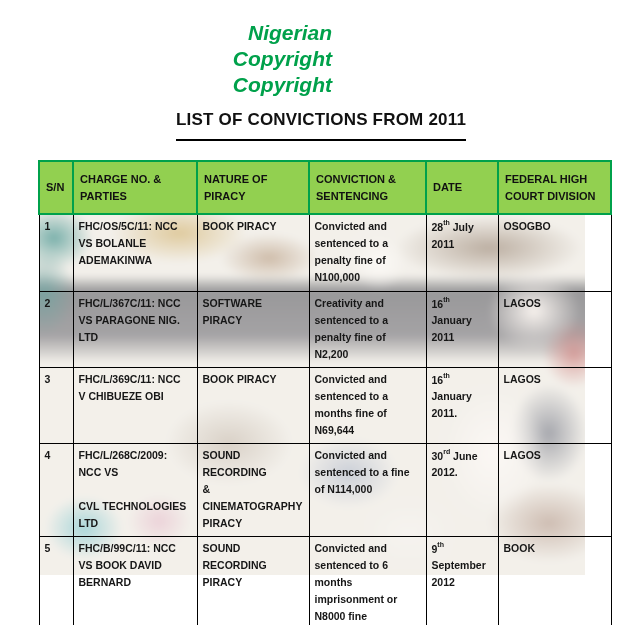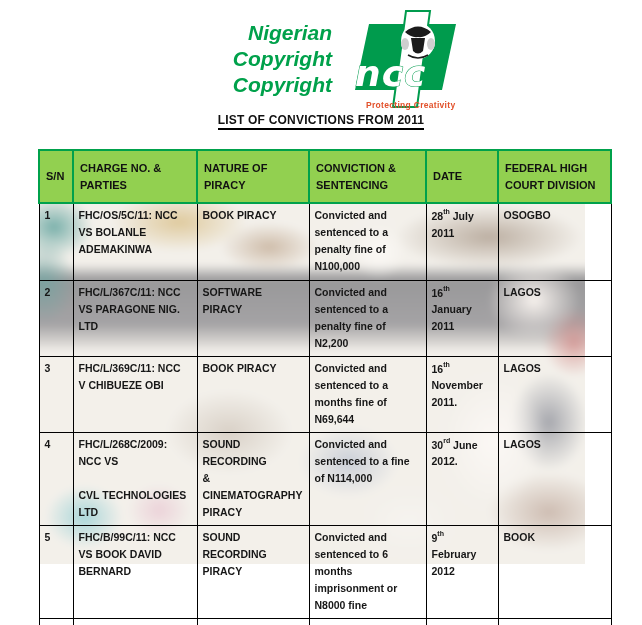--- a/index.html
+++ b/index.html
@@ -11,22 +11,22 @@
   .page { position:relative; width:642px; height:625px; overflow:hidden; background:#fff; }
 
   
   .masthead { display:flex; align-items:flex-start; padding:8px 0 0 196px; height:106px; }
   .org { text-align:right; width:136px; margin-top:12px; }
   .org-line { font-style:italic; font-weight:bold; color:#00A14B; font-size:21px; line-height:26px; white-space:nowrap; }
   .logo-box { margin-left:10px; width:124px; }
 
   
   .title-row { text-align:center; margin-top:4px; }
-  .title-row h1 { display:inline-block; margin:0; font-size:12px; letter-spacing:0.2px; color:#111;
-    border-bottom:2.5px solid #000; padding-bottom:1px; }
+  .title-row h1 { display:inline-block; margin:0; font-size:17px; letter-spacing:0.2px; color:#111;
+    border-bottom:2.5px solid #000; padding-bottom:9px; }
 
   
   .table-wrap { position:relative; margin:19px 0 0 38px; width:572px; }
   .photo-frame { position:absolute; top:53px; left:1px; width:546px; height:362px; overflow:hidden; z-index:0; }
   .photo-inner { position:absolute; inset:-10px; filter:blur(3px); background-color:#E9E4DA;
     background:
       linear-gradient(rgba(255,255,255,0.45), rgba(255,255,255,0.45)),
       radial-gradient(55px 45px at 25px 35px, rgba(0,105,95,0.95), rgba(0,105,95,0) 70%),
       radial-gradient(45px 60px at 15px 90px, rgba(0,90,85,0.8), rgba(0,90,85,0) 70%),
       radial-gradient(95px 42px at 150px 30px, rgba(195,155,70,0.95), rgba(195,155,70,0) 72%),
@@ -61,42 +61,20 @@
 <body>
 
 <div class="page">
 
   <div class="masthead">
     <div class="org">
       <div class="org-line">Nigerian</div>
       <div class="org-line">Copyright</div>
       <div class="org-line">Copyright</div>
     </div>
-    <div class="logo-box">
-      <svg width="124" height="104" viewBox="0 0 124 104">
-
-        <polygon points="27,16 114,16 100,82 13,82" fill="#009B4D"></polygon>
-
-        <polygon points="64,3 88,3 75,99 51,99" fill="#ffffff" stroke="#009B4D" stroke-width="2"></polygon>
-
-        <ellipse cx="76" cy="33" rx="17" ry="18" fill="#ffffff"></ellipse>
-
-        <g>
-          <path d="M63,24 Q76,13 89,24 Q83,30 76,29 Q69,30 63,24 Z" fill="#1b1b1b"></path>
-          <ellipse cx="63" cy="36" rx="4" ry="6" fill="#cfcfcf"></ellipse>
-          <ellipse cx="89" cy="36" rx="4" ry="6" fill="#cfcfcf"></ellipse>
-          <path d="M69,30 L83,30 L81,43 Q76,48 71,43 Z" fill="#1b1b1b"></path>
-          <path d="M66,47 Q76,53 86,47" fill="none" stroke="#1b1b1b" stroke-width="1.5"></path>
-        </g>
-
-        <text x="13" y="78" font-family="DejaVu Sans, sans-serif" font-style="italic" font-weight="bold" font-size="36" letter-spacing="1" fill="#ffffff" stroke="#009B4D" stroke-width="1" paint-order="stroke">ncc</text>
-
-        <text x="24" y="100" font-family="Liberation Sans, sans-serif" font-weight="bold" font-size="8.5" letter-spacing="0.3" fill="#E2512B">Protecting Creativity</text>
-      </svg>
-    </div>
   </div>
 
   <div class="title-row">
     <h1>LIST OF CONVICTIONS FROM 2011</h1>
   </div>
 
   <div class="table-wrap">
     <div class="photo-frame">
       <div class="photo-inner"></div>
     </div>
@@ -126,50 +104,50 @@
           <td>FHC/OS/5C/11: NCC VS BOLANLE ADEMAKINWA</td>
           <td>BOOK PIRACY</td>
           <td>Convicted and sentenced to a penalty fine of N100,000</td>
           <td><span>28</span><sup class="ord">th</sup><span> July 2011</span></td>
           <td>OSOGBO</td>
         </tr>
         <tr class="r2">
           <td>2</td>
           <td>FHC/L/367C/11: NCC VS PARAGONE NIG. LTD</td>
           <td>SOFTWARE PIRACY</td>
-          <td>Convicted and sentenced to a penalty fine of N2,200</td>
+          <td>Creativity and sentenced to a penalty fine of N2,200</td>
           <td><span>16</span><sup class="ord">th</sup><span> January 2011</span></td>
           <td>LAGOS</td>
         </tr>
         <tr class="r3">
           <td>3</td>
           <td>FHC/L/369C/11: NCC V CHIBUEZE OBI</td>
           <td>BOOK PIRACY</td>
           <td>Convicted and sentenced to a months fine of N69,644</td>
-          <td><span>16</span><sup class="ord">th</sup><span> November 2011.</span></td>
+          <td><span>16</span><sup class="ord">th</sup><span> January 2011.</span></td>
           <td>LAGOS</td>
         </tr>
         <tr class="r4">
           <td>4</td>
           <td>FHC/L/268C/2009: NCC VS
 
 CVL TECHNOLOGIES LTD</td>
           <td>SOUND RECORDING
 &amp;
 CINEMATOGRAPHY PIRACY</td>
           <td>Convicted and sentenced to a fine of N114,000</td>
           <td><span>30</span><sup class="ord">rd</sup><span> June 2012.</span></td>
           <td>LAGOS</td>
         </tr>
         <tr class="r5">
           <td>5</td>
           <td>FHC/B/99C/11: NCC VS BOOK DAVID BERNARD</td>
           <td>SOUND RECORDING PIRACY</td>
           <td>Convicted and sentenced to 6 months imprisonment or N8000 fine</td>
-          <td><span>9</span><sup class="ord">th</sup><span> February 2012</span></td>
+          <td><span>9</span><sup class="ord">th</sup><span> September 2012</span></td>
           <td>BOOK</td>
         </tr>
         <tr class="r6">
           <td>6</td>
           <td>FHC/B/101C/11: NCC VS ABEL OGBONNAYA</td>
           <td>SOUND RECORDING PIRACY</td>
           <td>Convicted and sentenced to 6</td>
           <td></td>
           <td>BENIN</td>
         </tr>

